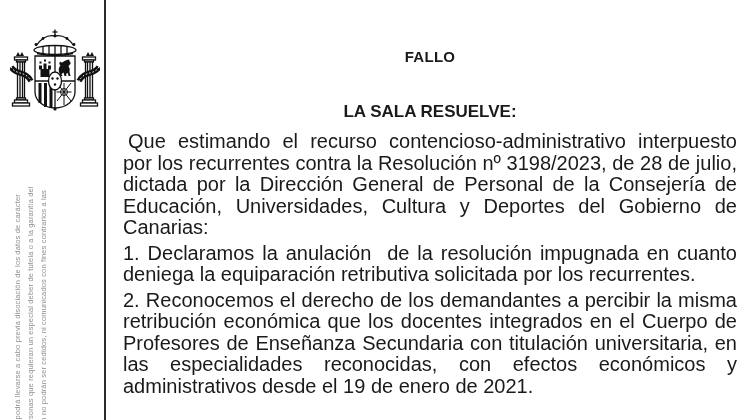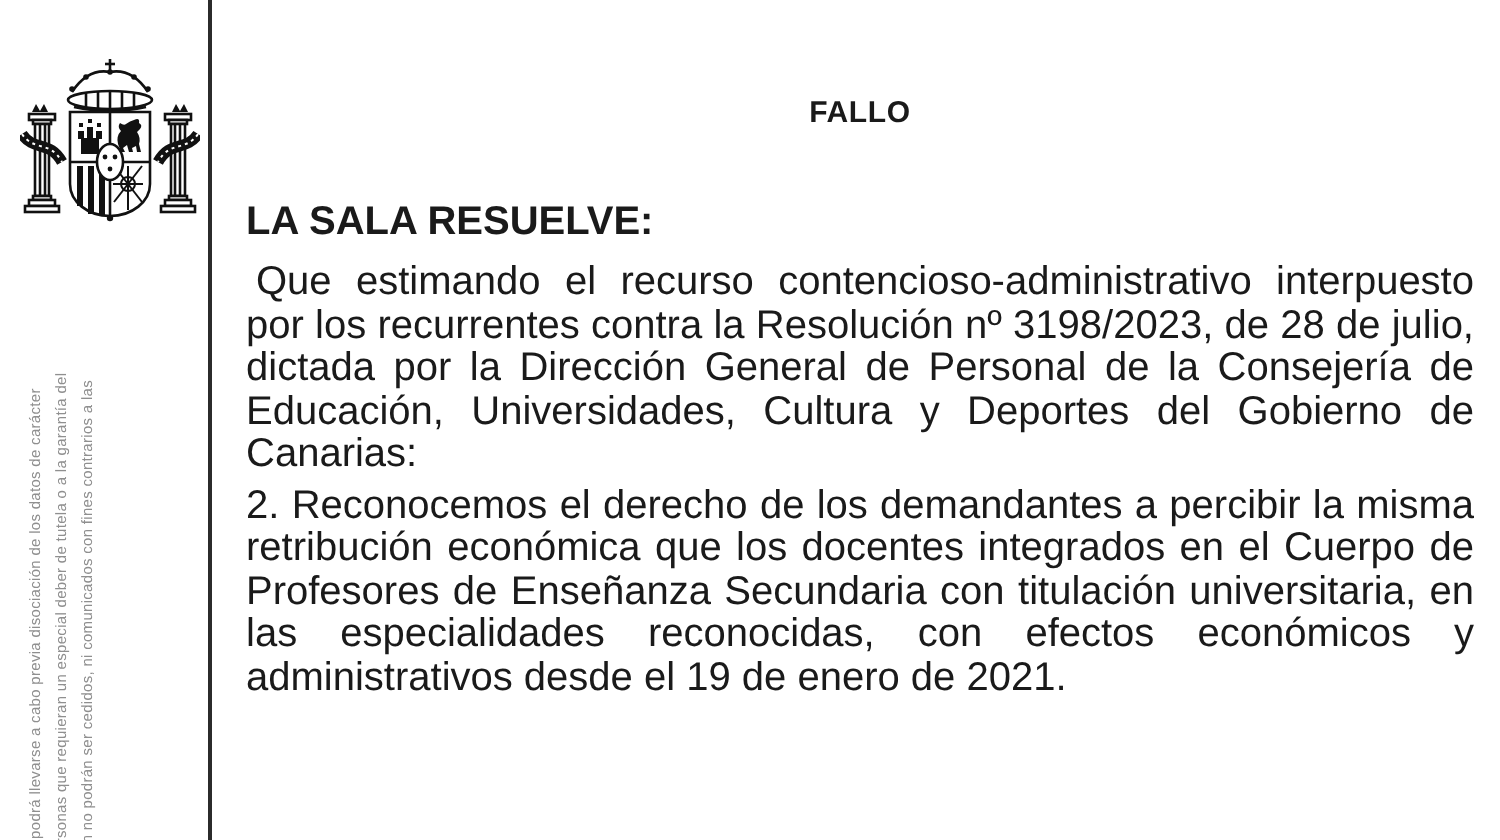--- a/index.html
+++ b/index.html
@@ -66,24 +66,24 @@
   .doc-title {
     margin: 48px 0 0 0;
     font-size: 15px;
     line-height: 17px;
     font-weight: bold;
     text-align: center;
     letter-spacing: 0.3px;
   }
   .doc-heading {
     margin: 38px 0 0 0;
-    font-size: 20px;
+    font-size: 17px;
     line-height: 17px;
     font-weight: bold;
-    text-align: left;
+    text-align: center;
   }
   .para {
     margin: 4px 0 0 0;
     font-size: 20px;
     line-height: 21.5px;
     text-align: justify;
     white-space: pre-wrap;
   }
   .para-first {
     margin-top: 11px;
@@ -192,16 +192,17 @@
   <div class="margin-fineprint">
     <span class="fineprint-line">o podrá llevarse a cabo previa disociación de los datos de carácter</span>
     <span class="fineprint-line">ersonas que requieran un especial deber de tutela o a la garantía del</span>
     <span class="fineprint-line">ón no podrán ser cedidos, ni comunicados con fines contrarios a las</span>
   </div>
 
   <div class="content">
     <div class="doc-title">FALLO</div>
     <div class="doc-heading">LA SALA RESUELVE:</div>
     <p class="para para-first">Que estimando el recurso contencioso-administrativo interpuesto por los recurrentes contra la Resolución nº 3198/2023, de 28 de julio, dictada por la Dirección General de Personal de la Consejería de Educación, Universidades, Cultura y Deportes del Gobierno de Canarias:</p>
+    <p class="para">1. Declaramos la anulación  de la resolución impugnada en cuanto deniega la equiparación retributiva solicitada por los recurrentes.</p>
     <p class="para">2. Reconocemos el derecho de los demandantes a percibir la misma retribución económica que los docentes integrados en el Cuerpo de Profesores de Enseñanza Secundaria con titulación universitaria, en las especialidades reconocidas, con efectos económicos y administrativos desde el 19 de enero de 2021.</p>
   </div>
 
 </div>
 
 </body></html>

